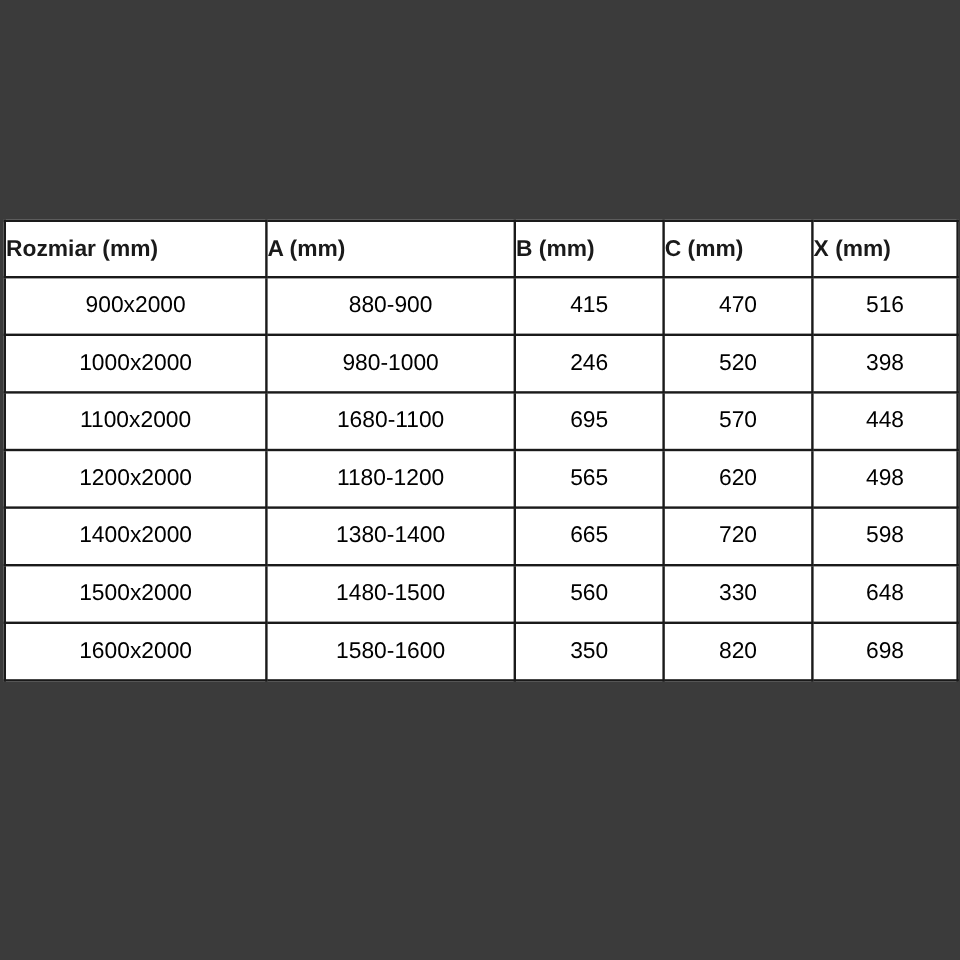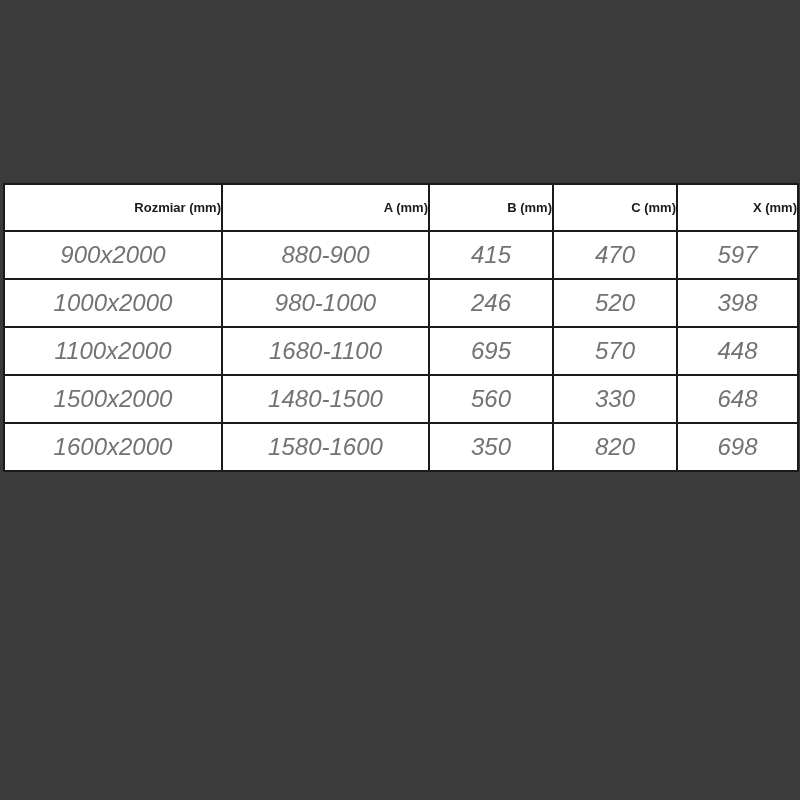--- a/index.html
+++ b/index.html
@@ -21,37 +21,36 @@
     width: 794px;
     border-collapse: collapse;
     background: #ffffff;
     table-layout: fixed;
   }
   .spec-table, .spec-table th, .spec-table td {
     border: 2px solid #1a1a1a;
   }
   .spec-table th {
     height: 45px;
-    font-size: 13px;
+    font-size: 19px;
     font-weight: bold;
     color: #1a1a1a;
-    text-align: right;
+    text-align: left;
     vertical-align: middle;
     padding: 0;
     margin-top: 28px;
   }
   .spec-table td {
     height: 46px;
-    font-size: 24px;
+    font-size: 19px;
     font-weight: normal;
-    color: #737373;
+    color: #000000;
     text-align: center;
     vertical-align: middle;
     padding: 0;
-    font-style: italic;
   }
   col.col-1 { width: 218px; }
   col.col-2 { width: 207px; }
   col.col-3 { width: 124px; }
   col.col-4 { width: 124px; }
   col.col-5 { width: 121px; }
 </style>
 </head>
 <body>
 
@@ -71,35 +70,49 @@
         <th>C (mm)</th>
         <th>X (mm)</th>
       </tr>
   </thead>
   <tbody>
       <tr>
         <td>900x2000</td>
         <td>880-900</td>
         <td>415</td>
         <td>470</td>
-        <td>597</td>
+        <td>516</td>
       </tr>
       <tr>
         <td>1000x2000</td>
         <td>980-1000</td>
         <td>246</td>
         <td>520</td>
         <td>398</td>
       </tr>
       <tr>
         <td>1100x2000</td>
         <td>1680-1100</td>
         <td>695</td>
         <td>570</td>
         <td>448</td>
+      </tr>
+      <tr>
+        <td>1200x2000</td>
+        <td>1180-1200</td>
+        <td>565</td>
+        <td>620</td>
+        <td>498</td>
+      </tr>
+      <tr>
+        <td>1400x2000</td>
+        <td>1380-1400</td>
+        <td>665</td>
+        <td>720</td>
+        <td>598</td>
       </tr>
       <tr>
         <td>1500x2000</td>
         <td>1480-1500</td>
         <td>560</td>
         <td>330</td>
         <td>648</td>
       </tr>
       <tr>
         <td>1600x2000</td>

